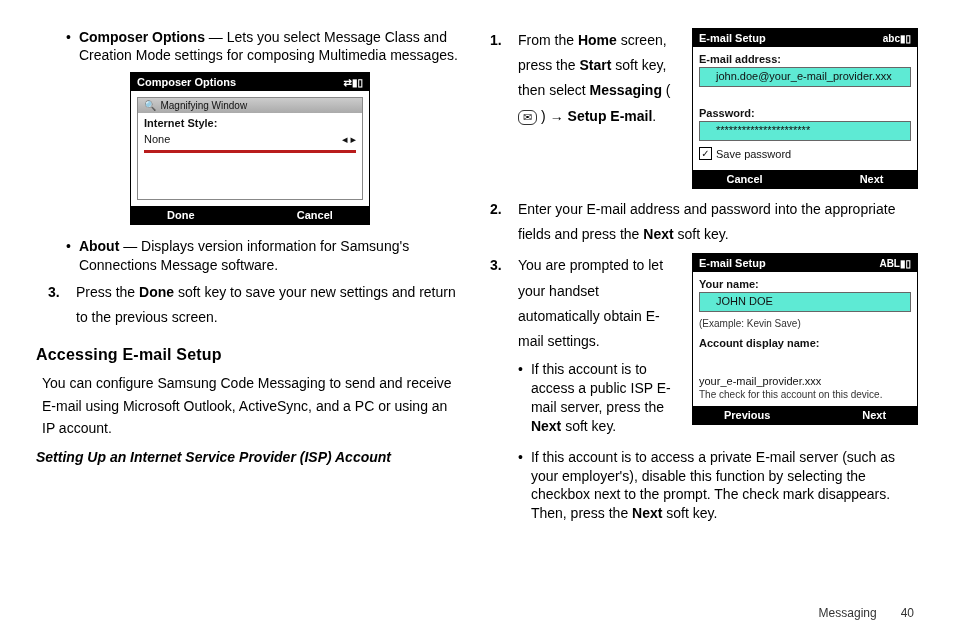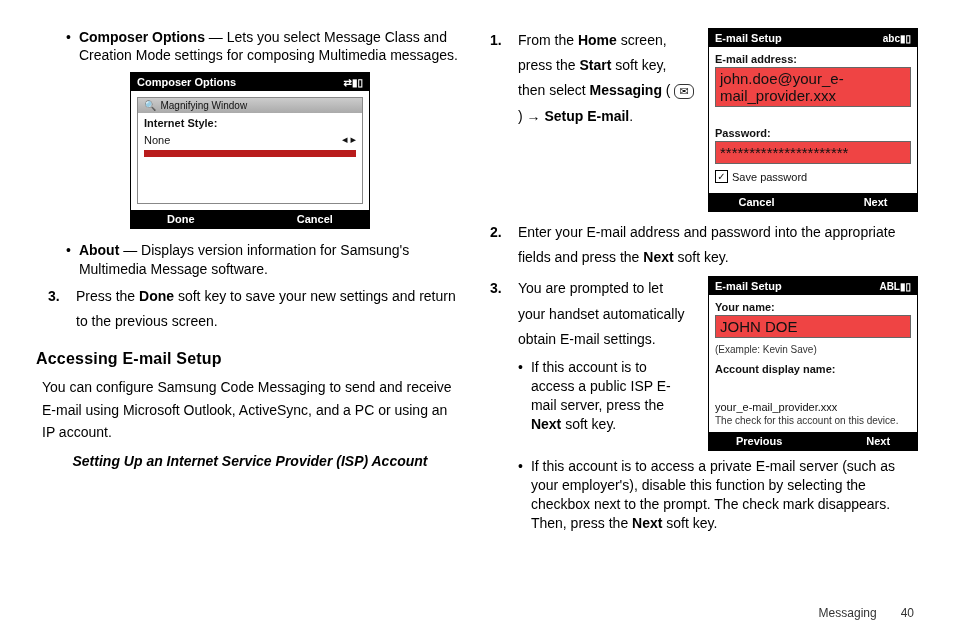--- a/index.html
+++ b/index.html
@@ -56,21 +56,20 @@
   font-size: 16px;
   margin: 16px 0 8px 0;
   letter-spacing: .2px;
 }
 h3.sub {
   font-family: Arial, Helvetica, sans-serif;
   font-weight: bold;
   font-style: italic;
   font-size: 14px;
   margin: 10px 0 6px 0;
-  text-align: center;
 }
 p.body {
   margin: 0 0 6px 0;
   line-height: 1.6;
 }
 
 
 .shot {
   border: 1px solid #000;
   background: #fff;
@@ -96,38 +95,38 @@
 }
 .shot .window .win-title {
   background: linear-gradient(#ccc,#aaa);
   padding: 2px 6px;
   font-size: 10px;
   display:flex; align-items:center; gap:4px;
 }
 .shot .window .win-body { padding: 4px 6px; }
 .field {
   border: 1px solid #666;
-  padding: 2px 4px;
-  font-size: 15px;
+  padding: 2px 16px;
+  font-size: 11px;
   margin: 2px 0 6px 0;
-  background: #ef4444;
+  background: #5eead4;
   min-height: 14px;
 }
 .small { font-size:10px; color:#333; }
 .checkbox { display:flex; align-items:center; gap:4px; font-size:11px; margin:4px 0; }
 .checkbox .box { width:11px; height:11px; border:1px solid #000; display:flex; align-items:center; justify-content:center; font-size:10px; line-height:1; }
 .arrow { font-family: Arial; }
 
 .right-wrap {
   display: flex;
   gap: 14px;
   align-items: flex-start;
 }
 .right-wrap .txt { flex: 1; }
-.right-wrap .shot { width: 210px; flex-shrink: 0; }
+.right-wrap .shot { width: 226px; flex-shrink: 0; }
 
 .mail-icon {
   display: inline-block;
   border: 1px solid #333;
   border-radius: 6px;
   padding: 1px 4px;
   font-size: 11px;
   line-height: 1;
 }
 
@@ -164,37 +163,37 @@
           <span>▮▯</span>
         </span>
       </div>
       <div class="window">
         <div class="win-title">
           <span>🔍</span>
           <span>Magnifying Window</span>
         </div>
         <div class="win-body">
           <div class="bold">Internet Style:</div>
-          <div style="display:flex; justify-content:space-between; border-bottom:7px solid #b91c1c; padding:4px 0;align-items:flex-end;">
+          <div style="display:flex; justify-content:space-between; border-bottom:3px solid #b91c1c; padding:4px 0;">
             <span>None</span>
             <span>◂ ▸</span>
           </div>
           <div style="height:42px;"></div>
         </div>
       </div>
       <div class="softbar">
         <span>Done</span>
         <span>Cancel</span>
       </div>
     </div>
 
     <div class="bullet-row indent-1">
       <span class="bullet-point">•</span>
       <span>
-        <span class="bold">About</span><span> — Displays version information for Samsung's Multimedia Message software.</span>
+        <span class="bold">About</span><span> — Displays version information for Samsung's Connections Message software.</span>
       </span>
     </div>
 
     <div class="num-row" style="margin-top:6px; padding-left:12px;">
       <span class="num">3.</span>
       <span class="body">
         <span>Press the </span><span class="bold">Done</span><span> soft key to save your new settings and return to the previous screen.</span>
       </span>
     </div>
 

